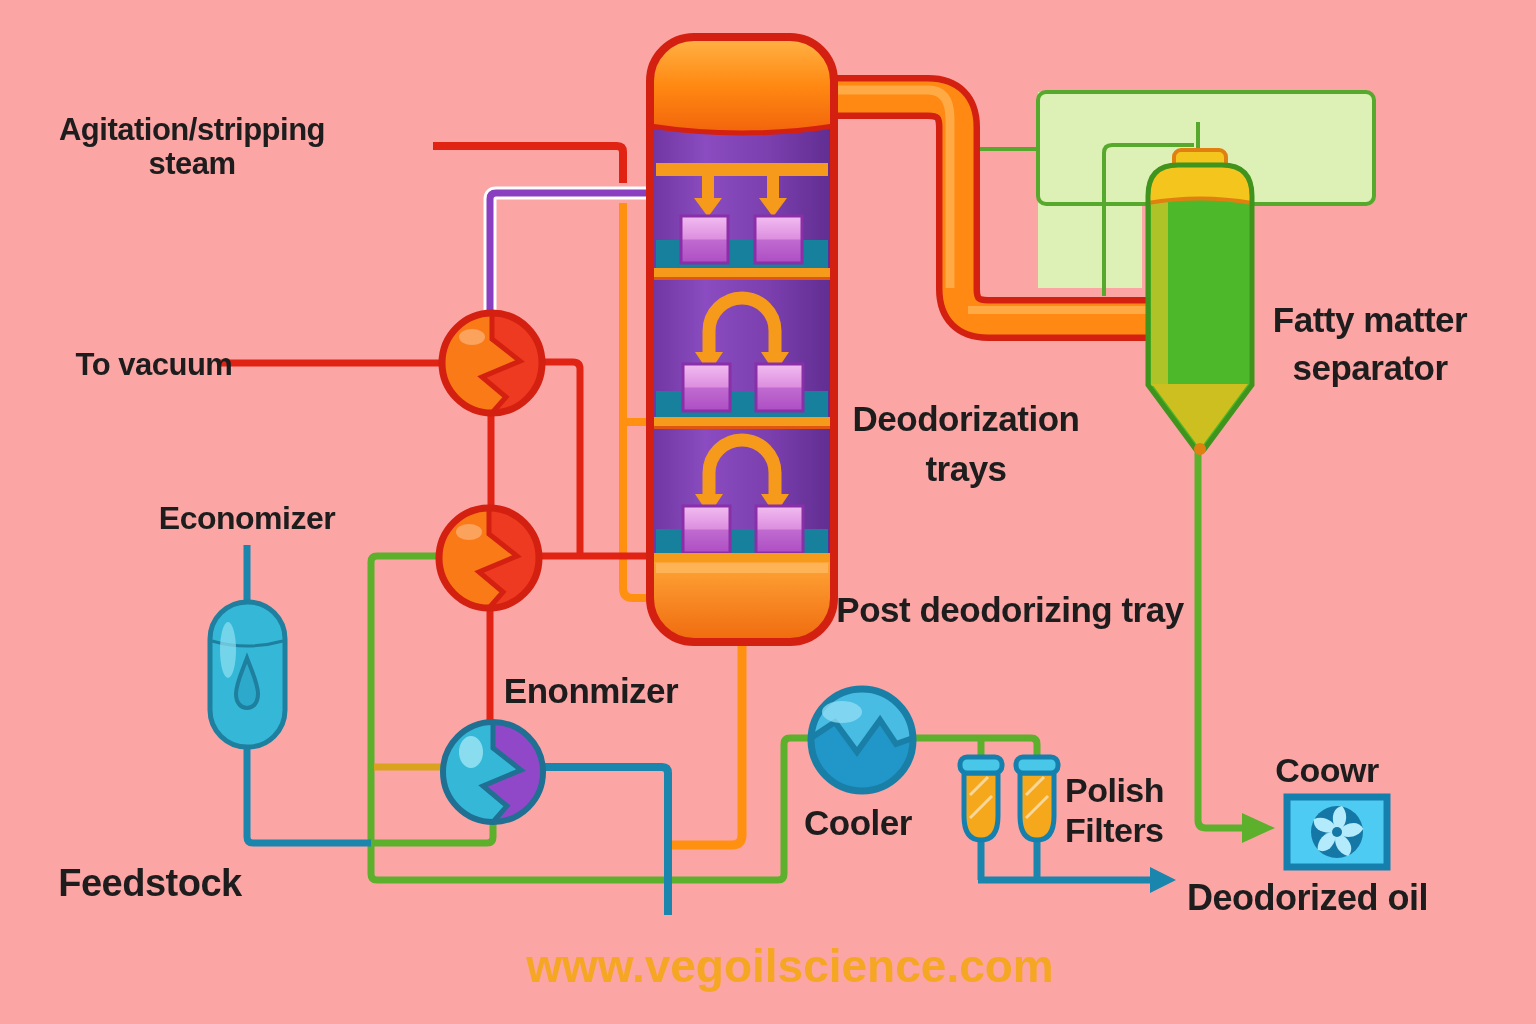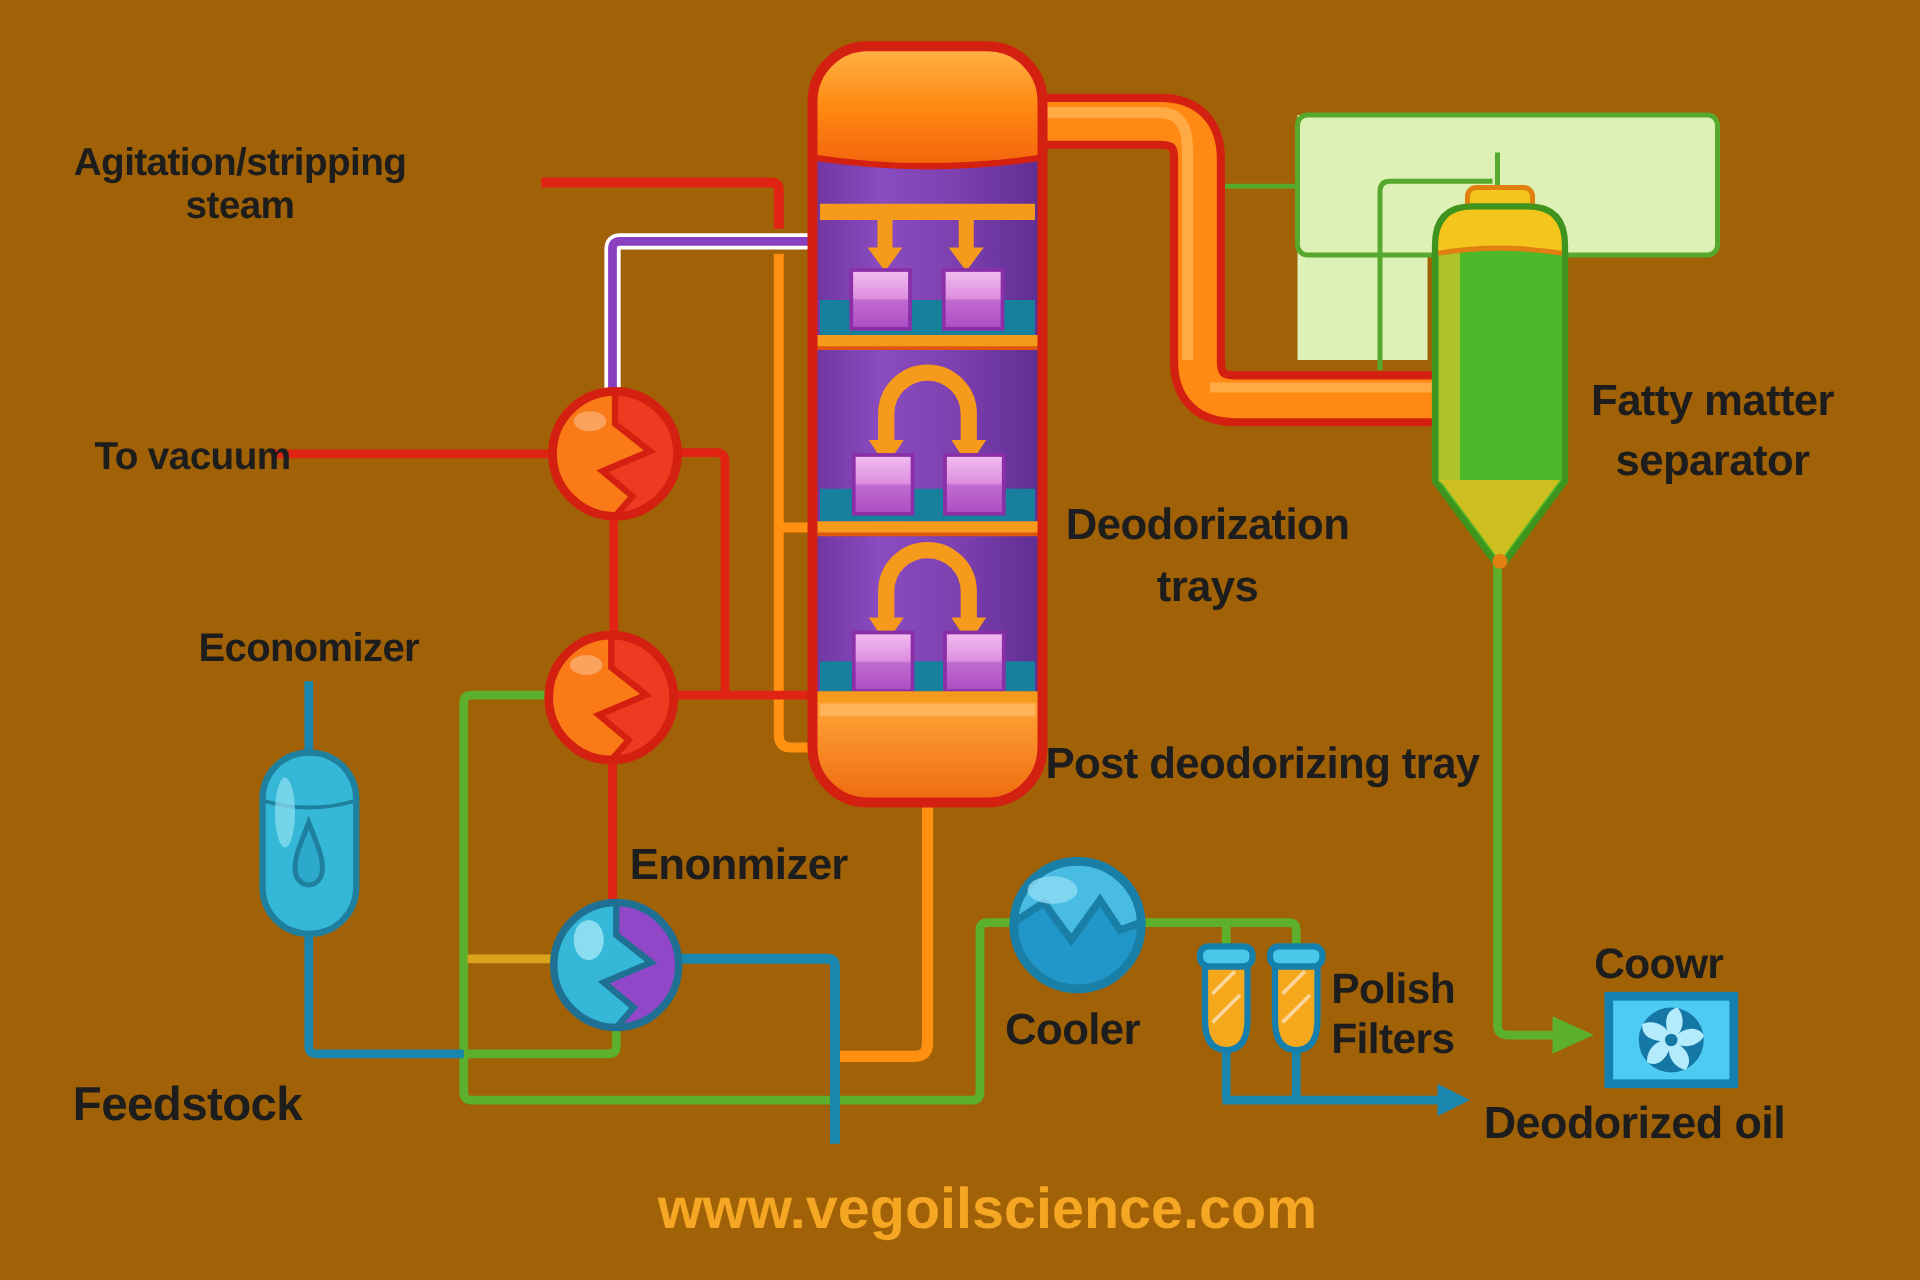--- a/index.html
+++ b/index.html
@@ -1,16 +1,16 @@
 <!DOCTYPE html>
 <html><head>
 <meta charset="utf-8">
 <style>
   html,body{margin:0;padding:0;background:#ffffff;}
-  #stage{position:relative;width:1536px;height:1024px;background:#a16207;overflow:hidden;
+  #stage{position:relative;width:1536px;height:1024px;background:#fca5a5;overflow:hidden;
          font-family:"Liberation Sans", sans-serif;}
   svg text{font-family:"Liberation Sans", sans-serif;font-weight:700;fill:#1d1d1d;letter-spacing:-0.5px;}
   svg text.wm{fill:#f5a623;letter-spacing:0;}
 </style>
 </head>
 <body>
 
 <div id="stage">
 <svg width="1536" height="1024" viewBox="0 0 1536 1024">
   <defs>

